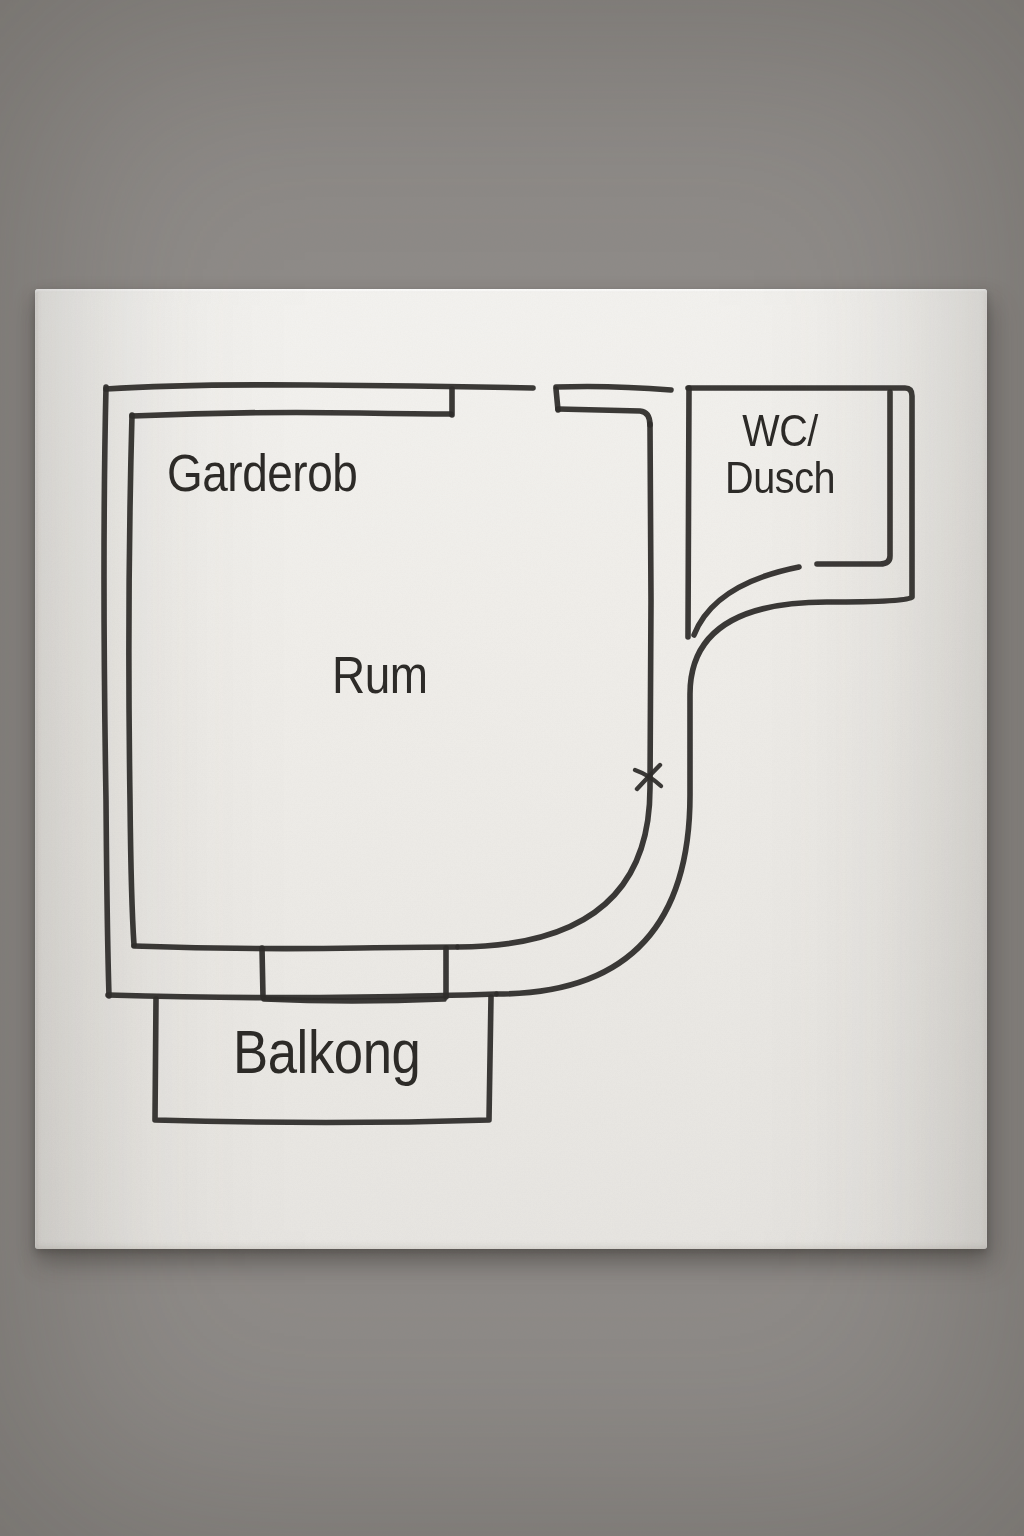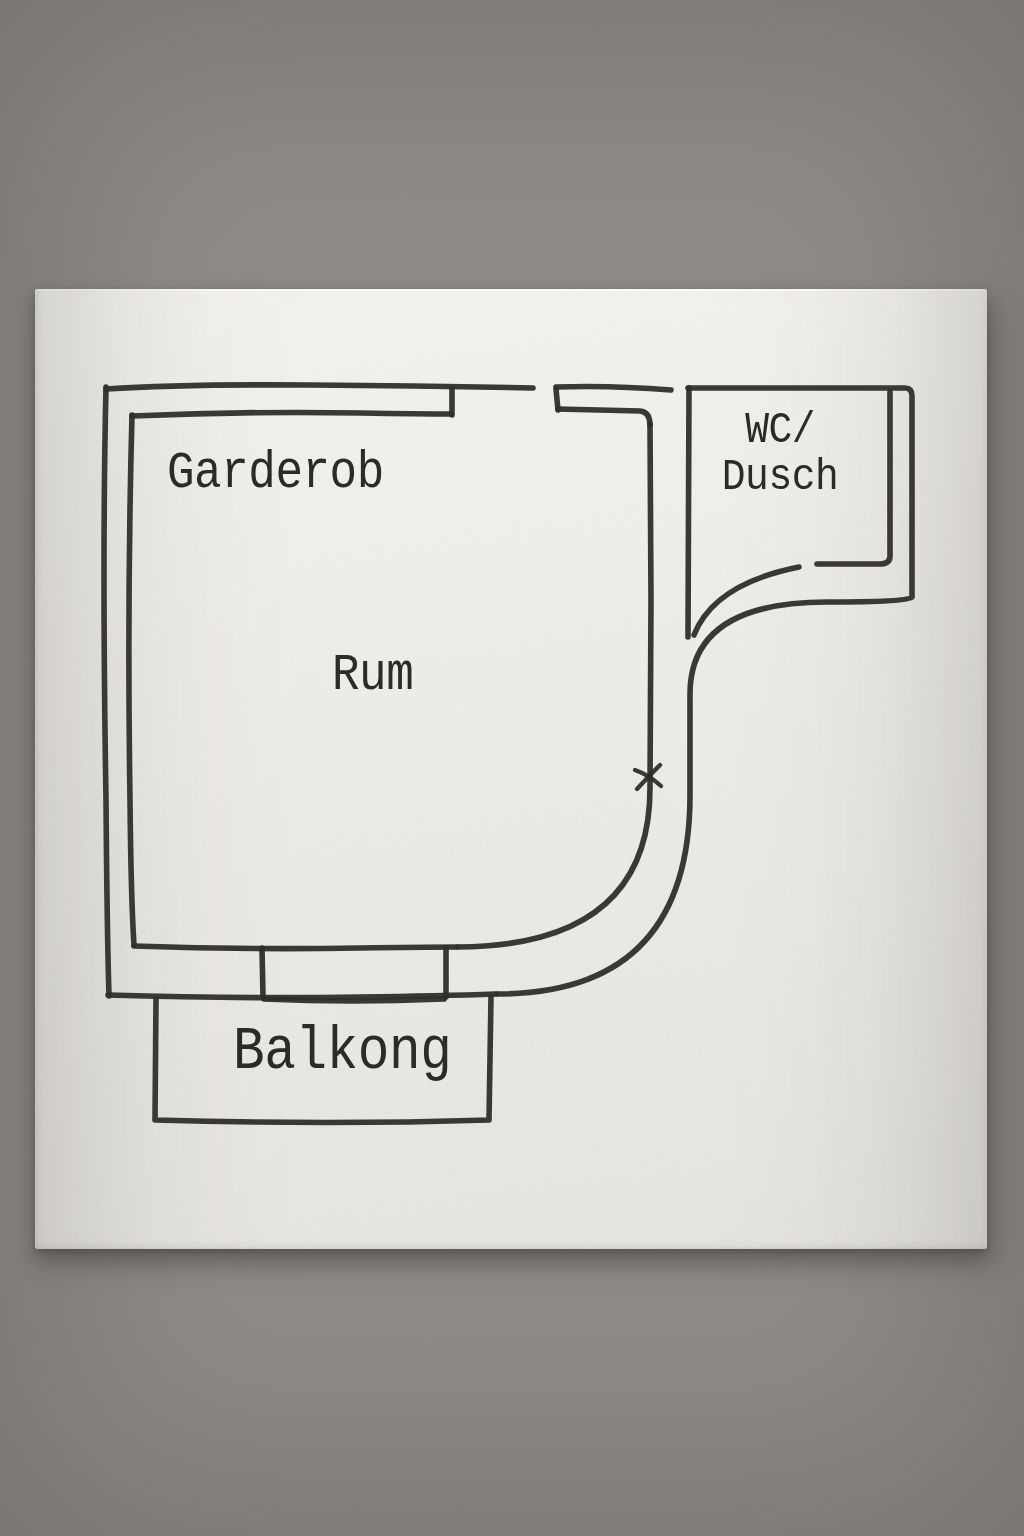--- a/index.html
+++ b/index.html
@@ -1,18 +1,18 @@
 <!DOCTYPE html>
 <html><head>
 <meta charset="utf-8">
 <style>
   html,body{margin:0;padding:0;background:#8f8b88;}
   .photo{
     position:relative;width:1024px;height:1536px;overflow:hidden;
-    font-family:Liberation Mono, monospace;
+    font-family:Liberation Sans, sans-serif;
   }
   .wall{
     position:absolute;inset:0;
     background:
       radial-gradient(95% 68% at 52% 46%, rgba(255,255,255,.14) 0%, rgba(255,255,255,0) 58%),
       linear-gradient(180deg,#a5a19e 0%, #b0acc a 0%, #b0aca9 14%, #b6b2af 40%, #b2aeab 58%, #aba7a3 74%, #a39f9b 90%, #9d9995 100%);
   }
   .vignette{
     position:absolute;inset:0;pointer-events:none;z-index:6;
     box-shadow:inset 0 0 230px 30px rgba(70,67,63,.34);

